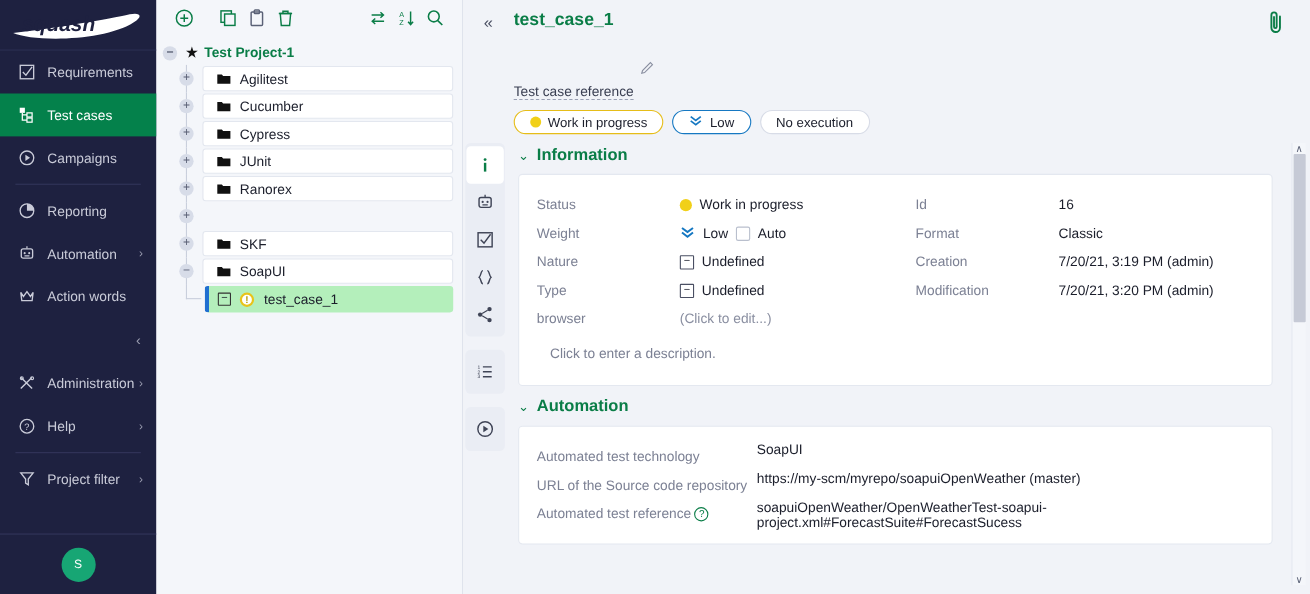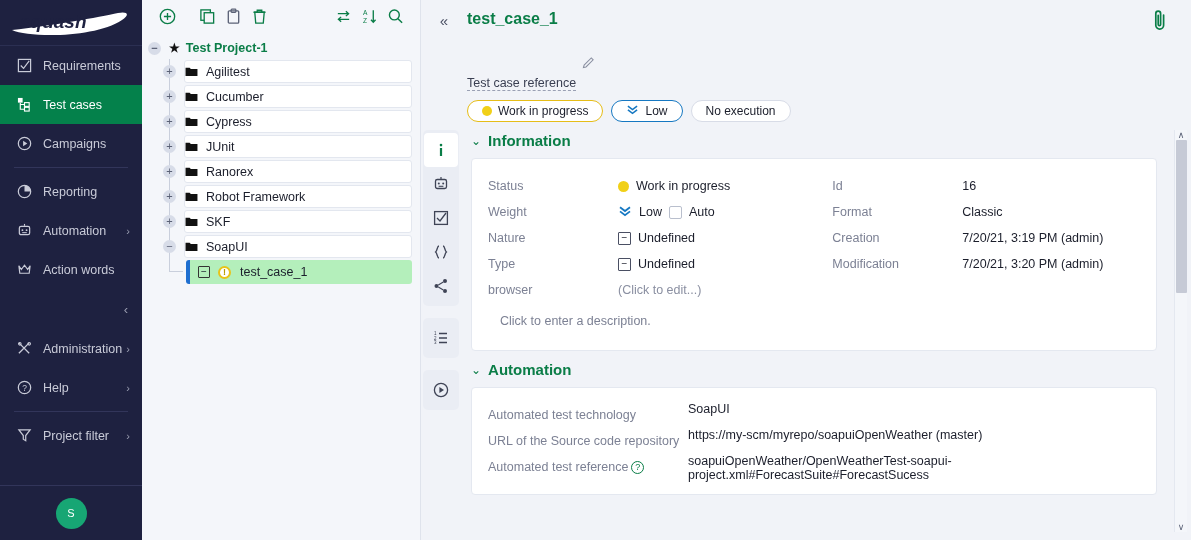--- a/index.html
+++ b/index.html
@@ -99,21 +99,21 @@
   }
   .tree-row .rail {
     position: absolute; left: 27px; top: 0; bottom: 0;
     width: 1px; background: #c9cfdc;
   }
   .tree-row .twist { position: absolute; left: 21px; top: 6px; z-index: 2; }
   .node-box {
     flex: 1 1 auto; margin-left: 20px;
     height: 23px; background: #fff;
     border: 1px solid #e3e7ef; border-radius: 3px;
-    display: flex; align-items: center; padding-left: 0;
+    display: flex; align-items: center; padding-left: 12px;
     font-size: 12.5px; color: #1b1e2b; cursor: pointer;
   }
   .folder-ico { margin-right: 8px; display: inline-flex; }
   .child-row { padding-left: 44px; height: 26px; position: relative; }
   .child-row .rail-h {
     position: absolute; left: 27px; top: 0; height: 13px; width: 1px; background: #c9cfdc;
   }
   .child-row .rail-h2 {
     position: absolute; left: 27px; top: 12px; height: 1px; width: 14px; background: #c9cfdc;
   }
@@ -488,28 +488,20 @@
               <svg width="13" height="11" viewBox="0 0 14 12">
                 <path d="M0.5 2 H5 L6.3 3.4 H13.5 V11 H0.5 Z" fill="#111"></path>
               </svg>
             </span>
           <span>Ranorex</span>
         </div>
       </div>
       <div class="tree-row">
         <span class="rail"></span>
         <span class="twist">+</span>
-        <div class="node-box">
-          <span class="folder-ico">
-              <svg width="13" height="11" viewBox="0 0 14 12">
-                <path d="M0.5 2 H5 L6.3 3.4 H13.5 V11 H0.5 Z" fill="#111"></path>
-              </svg>
-            </span>
-          <span>Robot Framework</span>
-        </div>
       </div>
       <div class="tree-row">
         <span class="rail"></span>
         <span class="twist">+</span>
         <div class="node-box">
           <span class="folder-ico">
               <svg width="13" height="11" viewBox="0 0 14 12">
                 <path d="M0.5 2 H5 L6.3 3.4 H13.5 V11 H0.5 Z" fill="#111"></path>
               </svg>
             </span>

